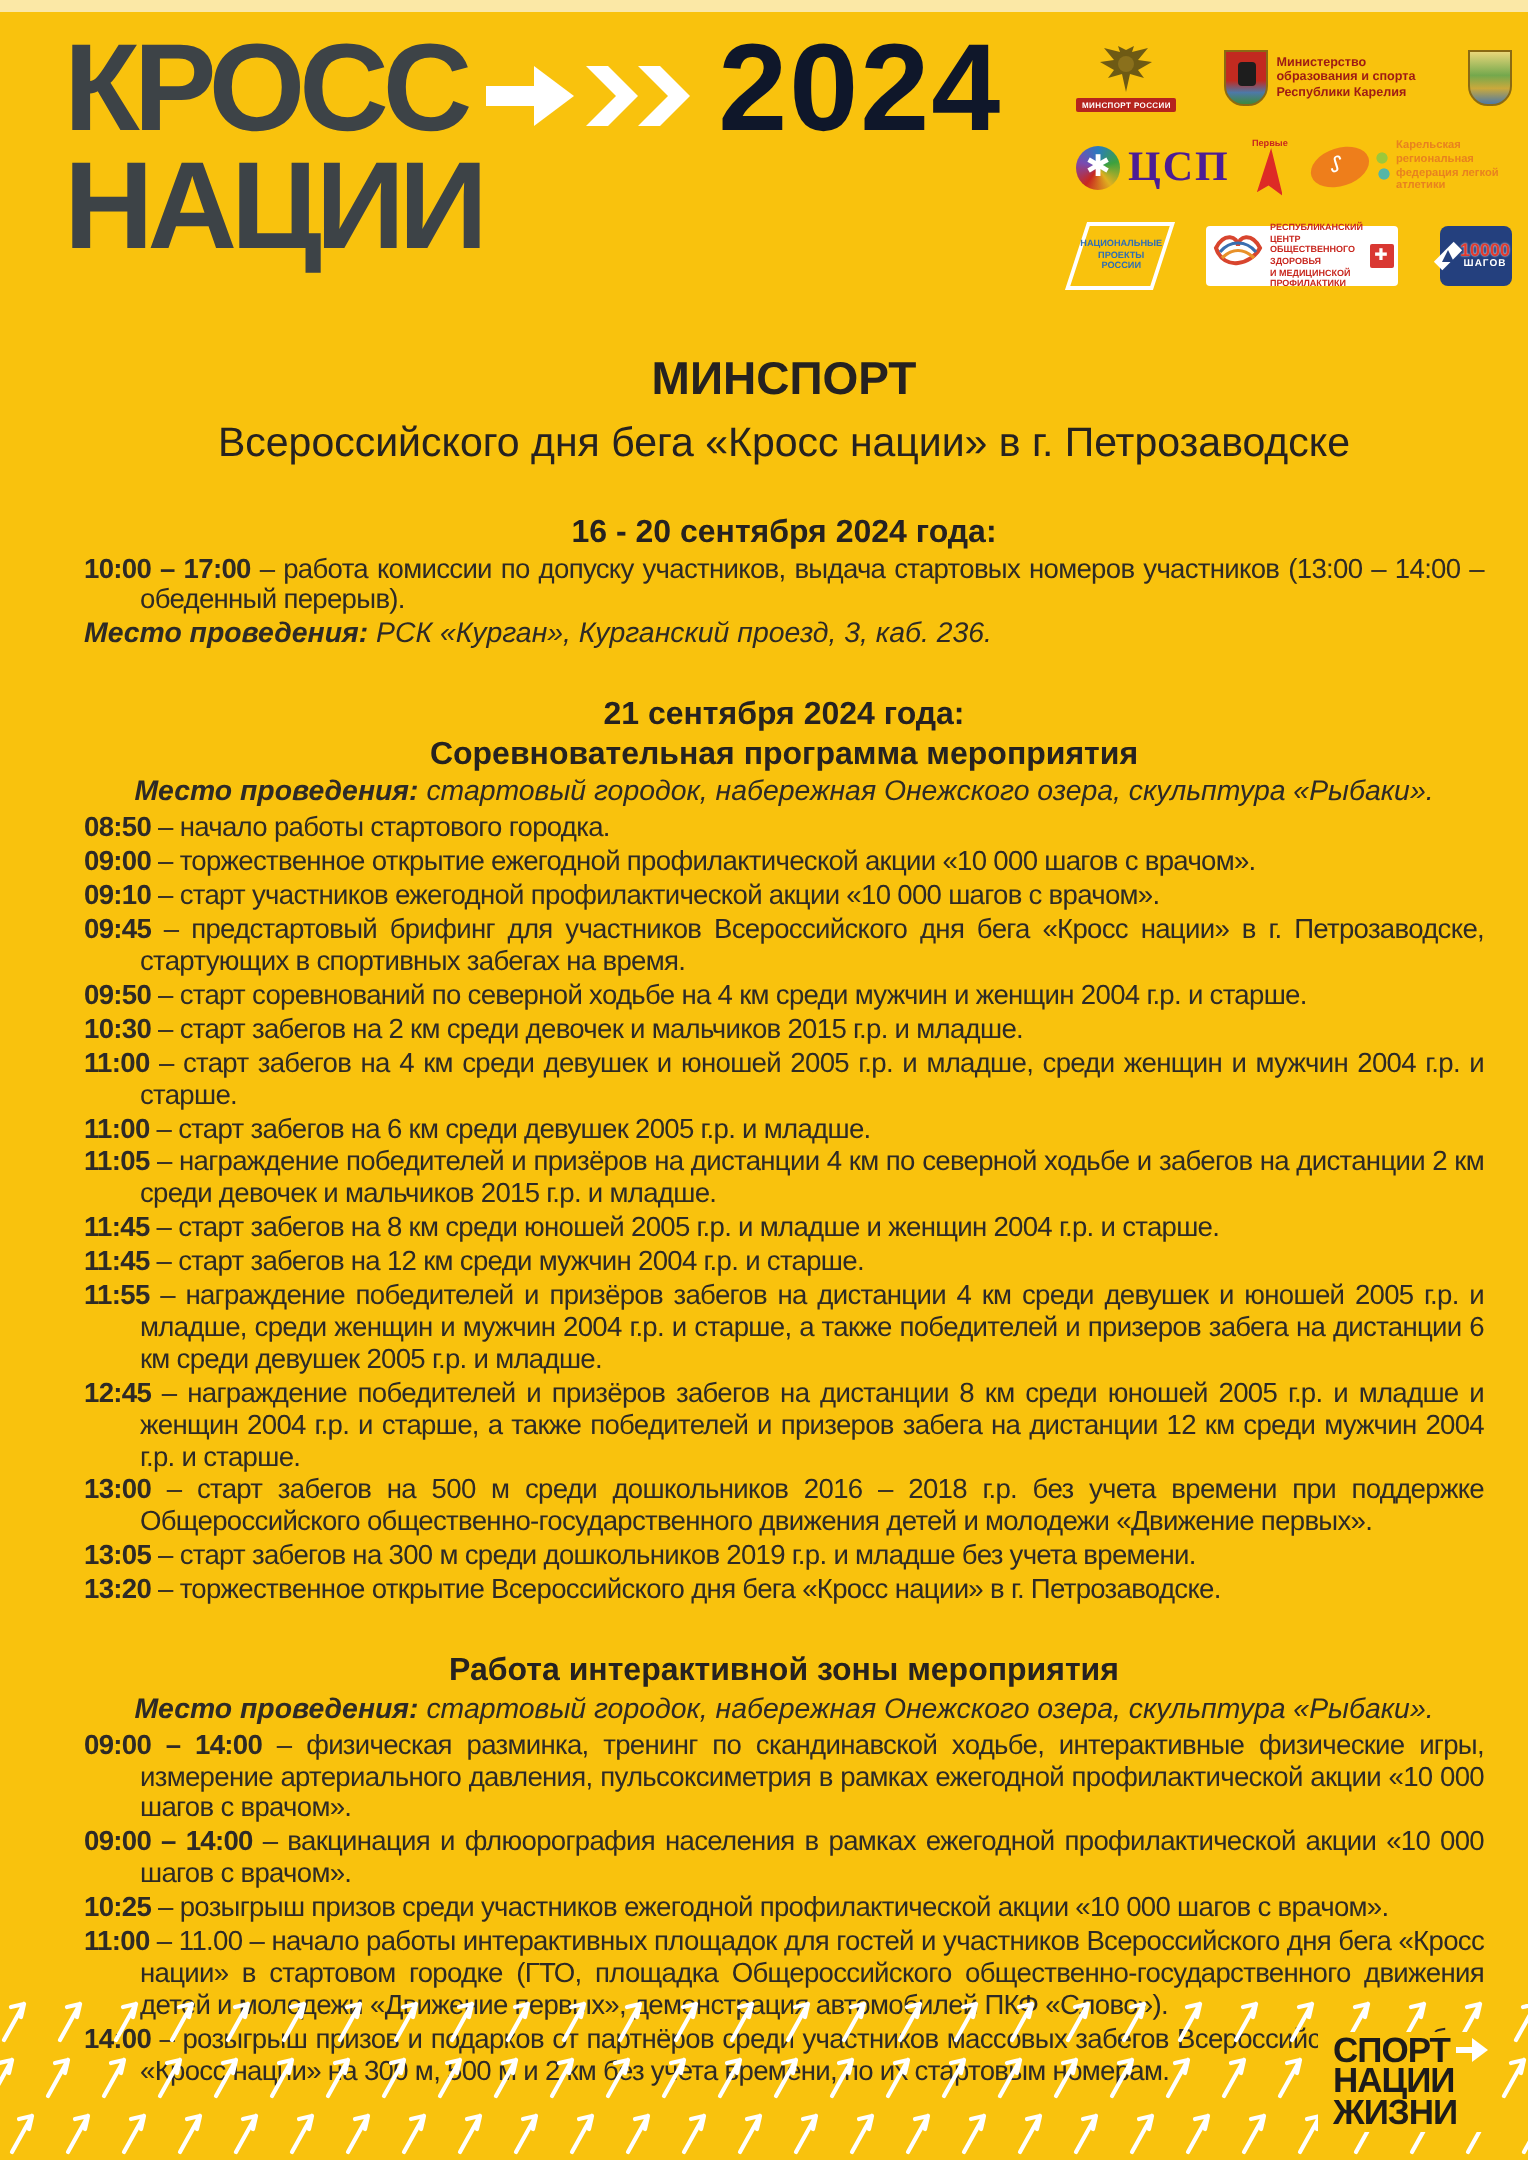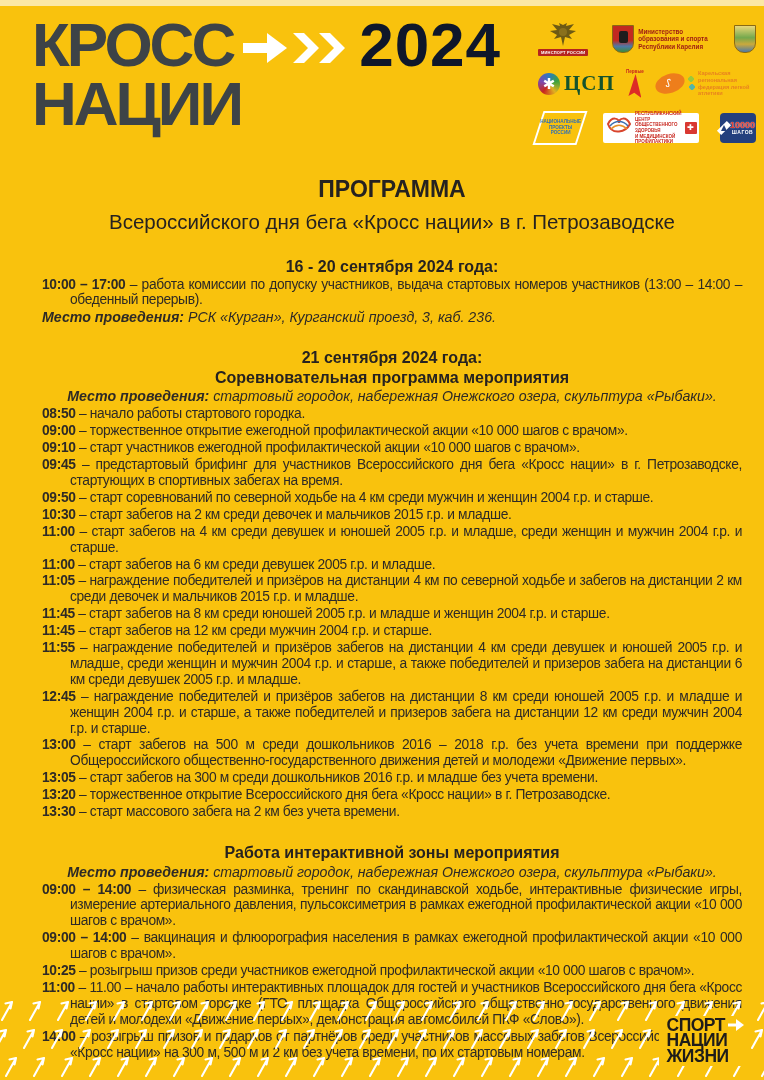--- a/index.html
+++ b/index.html
@@ -26,21 +26,21 @@
   .eagle-wrap{display:flex;flex-direction:column;align-items:center;gap:1px;}
   .eagle-caption{font-size:4px;color:#fff;background:#B5241E;padding:1px 3px;border-radius:1px;font-weight:700;letter-spacing:.2px;}
   .shield{width:22px;height:28px;border:1px solid #8a6a13;border-radius:0 0 10px 10px;box-sizing:border-box;}
   .shield-karelia{background:linear-gradient(180deg,#C22A20 55%,#4d79a8 78%,#3d8a3d 100%);position:relative;}
   .shield-karelia::after{content:"";position:absolute;left:6px;top:5px;width:9px;height:12px;background:#1d1d1d;border-radius:2px;}
   .shield-petro{background:linear-gradient(180deg,#e9d77a 0%,#74a84d 45%,#caa93c 70%,#4d79a8 100%);position:relative;}
   .ministry-text{color:#9E1B14;font-size:6.3px;line-height:1.2;font-weight:700;width:72px;}
   .csp-emblem{width:22px;height:22px;border-radius:50%;
     background:conic-gradient(#2a7bc0,#3da23d,#e0b020,#c8271f,#7a4ab0,#2a7bc0);position:relative;}
   .csp-emblem::after{content:"✱";position:absolute;inset:0;color:#fff;font-size:15px;line-height:22px;text-align:center;}
-  .csp-label{font-family:"Liberation Serif","DejaVu Serif",serif;font-size:21px;font-weight:700;color:#14532d;letter-spacing:1px;}
+  .csp-label{font-family:"Liberation Serif","DejaVu Serif",serif;font-size:21px;font-weight:700;color:#4c1d95;letter-spacing:1px;}
   .pervye{display:flex;flex-direction:column;align-items:center;}
   .pervye-label{font-size:4.6px;color:#C8271F;font-weight:700;}
   .pervye-arrow{width:13px;height:24px;background:#DD2B26;clip-path:polygon(55% 0,100% 100%,45% 78%,0 92%);}
   .athl{display:flex;align-items:center;gap:3px;}
   .athl-oval{width:30px;height:19px;background:#EE7E1B;border-radius:50%;transform:rotate(-18deg);position:relative;}
   .athl-oval::after{content:"ᔑ";color:#fff;font-size:10px;position:absolute;left:10px;top:3px;}
   .athl-dots{width:7px;height:16px;background:
      radial-gradient(circle at 3px 3px,#9CC83A 2.6px,transparent 3px),
      radial-gradient(circle at 4px 11px,#55B6A8 2.6px,transparent 3px);}
   .athl-text{color:#E8821F;font-size:5.6px;line-height:1.2;font-weight:700;width:58px;}
@@ -154,21 +154,21 @@
           </div>
         <div class="steps-texts">
           <span class="steps-num">10000</span>
           <span class="steps-label">ШАГОВ</span>
         </div>
       </div>
     </div>
   </div>
 
   <div class="main">
-    <h1 class="page-title">ПРОГРАММА</h1>
+    <h1 class="page-title">МИНСПОРТ</h1>
     <h2 class="page-subtitle">Всероссийского дня бега «Кросс нации» в г. Петрозаводске</h2>
     <div id="sections">
         <div class="sec">
           <div class="sec-head">16 - 20 сентября 2024 года:</div>
           <div class="entries">
             <div class="entry"><b class="time">10:00 – 17:00</b><span> – работа комиссии по допуску участников, выдача стартовых номеров участников (13:00 – 14:00 – обеденный перерыв).</span></div>
           </div>
           <div class="venue "><b>Место проведения:</b><span> РСК «Курган», Курганский проезд, 3, каб. 236.</span></div>
         </div>
         <div class="sec">
@@ -183,23 +183,22 @@
             <div class="entry"><b class="time">09:50</b><span> – старт соревнований по северной ходьбе на 4 км среди мужчин и женщин 2004 г.р. и старше.</span></div>
             <div class="entry"><b class="time">10:30</b><span> – старт забегов на 2 км среди девочек и мальчиков 2015 г.р. и младше.</span></div>
             <div class="entry"><b class="time">11:00</b><span> – старт забегов на 4 км среди девушек и юношей 2005 г.р. и младше, среди женщин и мужчин 2004 г.р. и старше.</span></div>
             <div class="entry"><b class="time">11:00</b><span> – старт забегов на 6 км среди девушек 2005 г.р. и младше.</span></div>
             <div class="entry"><b class="time">11:05</b><span> – награждение победителей и призёров на дистанции 4 км по северной ходьбе и забегов на дистанции 2 км среди девочек и мальчиков 2015 г.р. и младше.</span></div>
             <div class="entry"><b class="time">11:45</b><span> – старт забегов на 8 км среди юношей 2005 г.р. и младше и женщин 2004 г.р. и старше.</span></div>
             <div class="entry"><b class="time">11:45</b><span> – старт забегов на 12 км среди мужчин 2004 г.р. и старше.</span></div>
             <div class="entry"><b class="time">11:55</b><span> – награждение победителей и призёров забегов на дистанции 4 км среди девушек и юношей 2005 г.р. и младше, среди женщин и мужчин 2004 г.р. и старше, а также победителей и призеров забега на дистанции 6 км среди девушек 2005 г.р. и младше.</span></div>
             <div class="entry"><b class="time">12:45</b><span> – награждение победителей и призёров забегов на дистанции 8 км среди юношей 2005 г.р. и младше и женщин 2004 г.р. и старше, а также победителей и призеров забега на дистанции 12 км среди мужчин 2004 г.р. и старше.</span></div>
             <div class="entry"><b class="time">13:00</b><span> – старт забегов на 500 м среди дошкольников 2016 – 2018 г.р. без учета времени при поддержке Общероссийского общественно-государственного движения детей и молодежи «Движение первых».</span></div>
-            <div class="entry"><b class="time">13:05</b><span> – старт забегов на 300 м среди дошкольников 2016 г.р. и младше без учета времени.</span></div>
+            <div class="entry"><b class="time">13:05</b><span> – старт забегов на 300 м среди дошкольников 2019 г.р. и младше без учета времени.</span></div>
             <div class="entry"><b class="time">13:20</b><span> – торжественное открытие Всероссийского дня бега «Кросс нации» в г. Петрозаводске.</span></div>
-            <div class="entry"><b class="time">13:30</b><span> – старт массового забега на 2 км без учета времени.</span></div>
           </div>
         </div>
         <div class="sec">
           <div class="sec-head">Работа интерактивной зоны мероприятия</div>
           <div class="venue center"><b>Место проведения:</b><span> стартовый городок, набережная Онежского озера, скульптура «Рыбаки».</span></div>
           <div class="entries">
             <div class="entry"><b class="time">09:00 – 14:00</b><span> – физическая разминка, тренинг по скандинавской ходьбе, интерактивные физические игры, измерение артериального давления, пульсоксиметрия в рамках ежегодной профилактической акции «10 000 шагов с врачом».</span></div>
             <div class="entry"><b class="time">09:00 – 14:00</b><span> – вакцинация и флюорография населения в рамках ежегодной профилактической акции «10 000 шагов с врачом».</span></div>
             <div class="entry"><b class="time">10:25</b><span> – розыгрыш призов среди участников ежегодной профилактической акции «10 000 шагов с врачом».</span></div>
             <div class="entry"><b class="time">11:00</b><span> – 11.00 – начало работы интерактивных площадок для гостей и участников Всероссийского дня бега «Кросс нации» в стартовом городке (ГТО, площадка Общероссийского общественно-государственного движения детей и молодежи «Движение первых», демонстрация автомобилей ПКФ «Слово»).</span></div>

